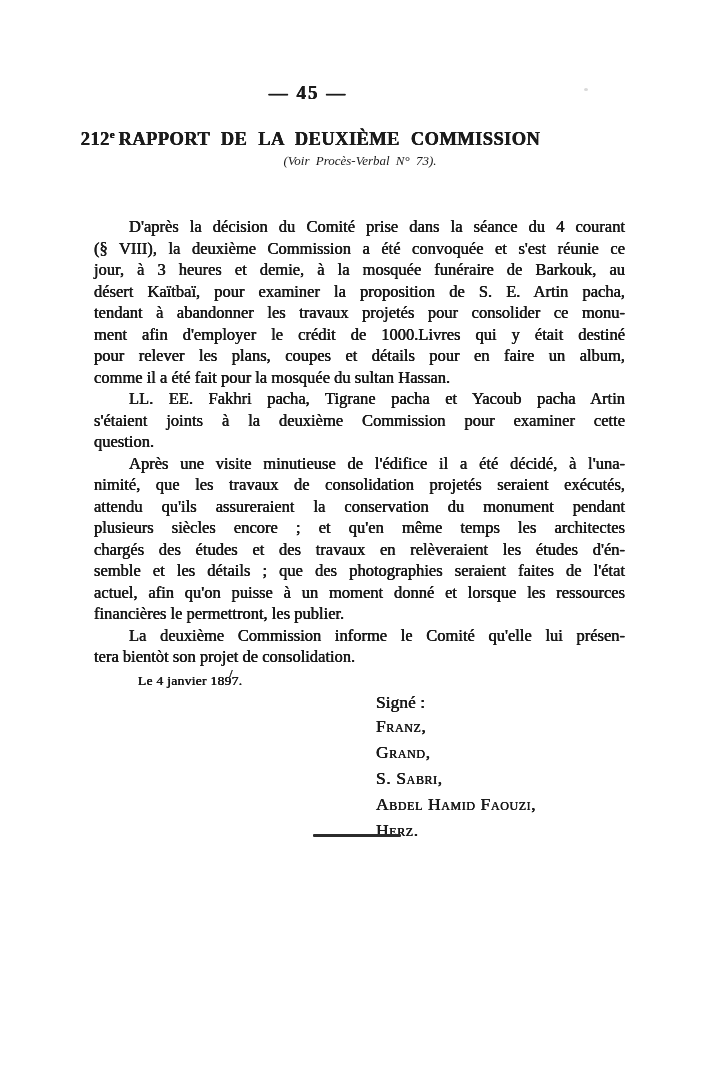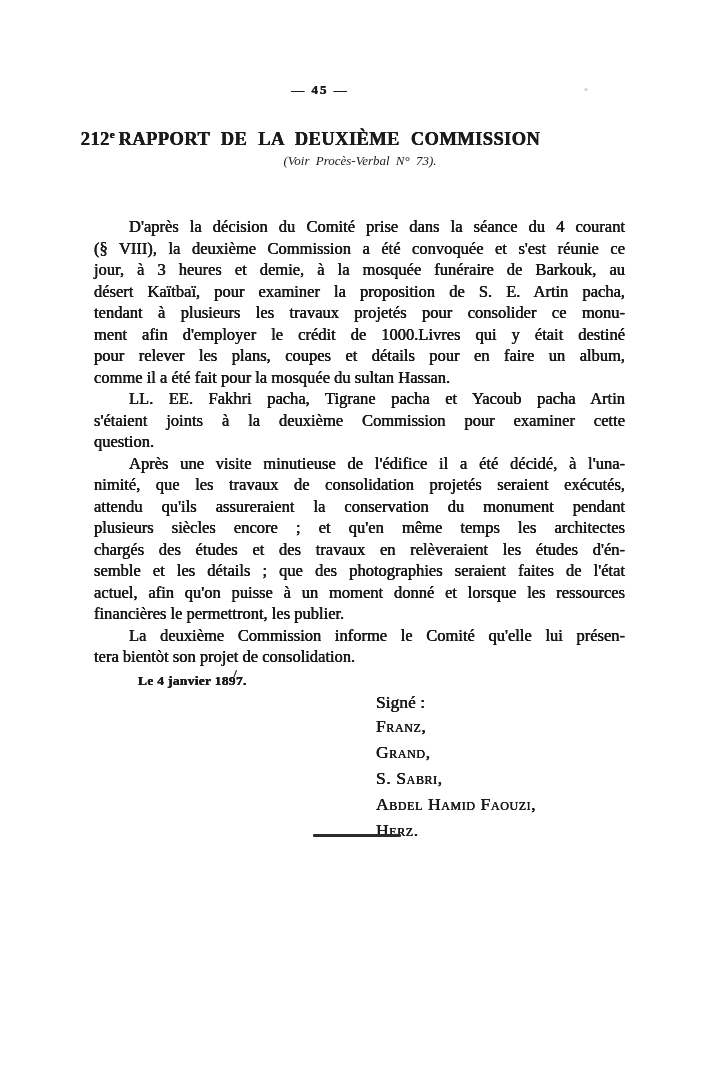--- a/index.html
+++ b/index.html
@@ -20,24 +20,23 @@
   .inky {
     text-shadow: 0.25px 0 currentColor, -0.15px 0 currentColor;
   }
 
   .page-number {
     position: absolute;
     top: 82px;
     left: 0;
     width: 616px;
     text-align: center;
-    font-size: 13px;
+    font-size: 19px;
     font-weight: 700;
     letter-spacing: 2px;
-    margin-left: 12px;
   }
 
   .title {
     position: absolute;
     top: 129px;
     left: 0;
     width: 621px;
     text-align: center;
     font-size: 18.5px;
     font-weight: 700;
@@ -77,21 +76,21 @@
     text-align-last: justify;
     white-space: normal;
   }
   .line.indent { text-indent: 35px; }
   .line.last   { text-align-last: left; }
 
   .date-line {
     margin-top: 2px;
     padding-left: 44px;
     font-size: 13.5px;
-    font-weight: 700;
+    font-weight: 400;
     letter-spacing: 0.3px;
     position: relative;
   }
   
   .date-line::after {
     content: "/";
     position: relative;
     top: -8px;
     left: -13px;
     font-size: 11px;
@@ -150,21 +149,21 @@
   <div class="title inky"><span>212</span><sup>e</sup><span>RAPPORT DE LA DEUXIÈME COMMISSION</span></div>
 
   <div class="subtitle">(Voir Procès-Verbal N° 73).</div>
 
   <div class="body-block inky">
     <div>
         <div class="line indent">D'après la décision du Comité prise dans la séance du 4 courant</div>
         <div class="line">(§ VIII), la deuxième Commission a été convoquée et s'est réunie ce</div>
         <div class="line">jour, à 3 heures et demie, à la mosquée funéraire de Barkouk, au</div>
         <div class="line">désert Kaïtbaï, pour examiner la proposition de S. E. Artin pacha,</div>
-        <div class="line">tendant à plusieurs les travaux projetés pour consolider ce monu-</div>
+        <div class="line">tendant à abandonner les travaux projetés pour consolider ce monu-</div>
         <div class="line">ment afin d'employer le crédit de 1000.Livres qui y était destiné</div>
         <div class="line">pour relever les plans, coupes et détails pour en faire un album,</div>
         <div class="line last">comme il a été fait pour la mosquée du sultan Hassan.</div>
         <div class="line indent">LL. EE. Fakhri pacha, Tigrane pacha et Yacoub pacha Artin</div>
         <div class="line">s'étaient joints à la deuxième Commission pour examiner cette</div>
         <div class="line last">question.</div>
         <div class="line indent">Après une visite minutieuse de l'édifice il a été décidé, à l'una-</div>
         <div class="line">nimité, que les travaux de consolidation projetés seraient exécutés,</div>
         <div class="line">attendu qu'ils assureraient la conservation du monument pendant</div>
         <div class="line">plusieurs siècles encore ; et qu'en même temps les architectes</div>

